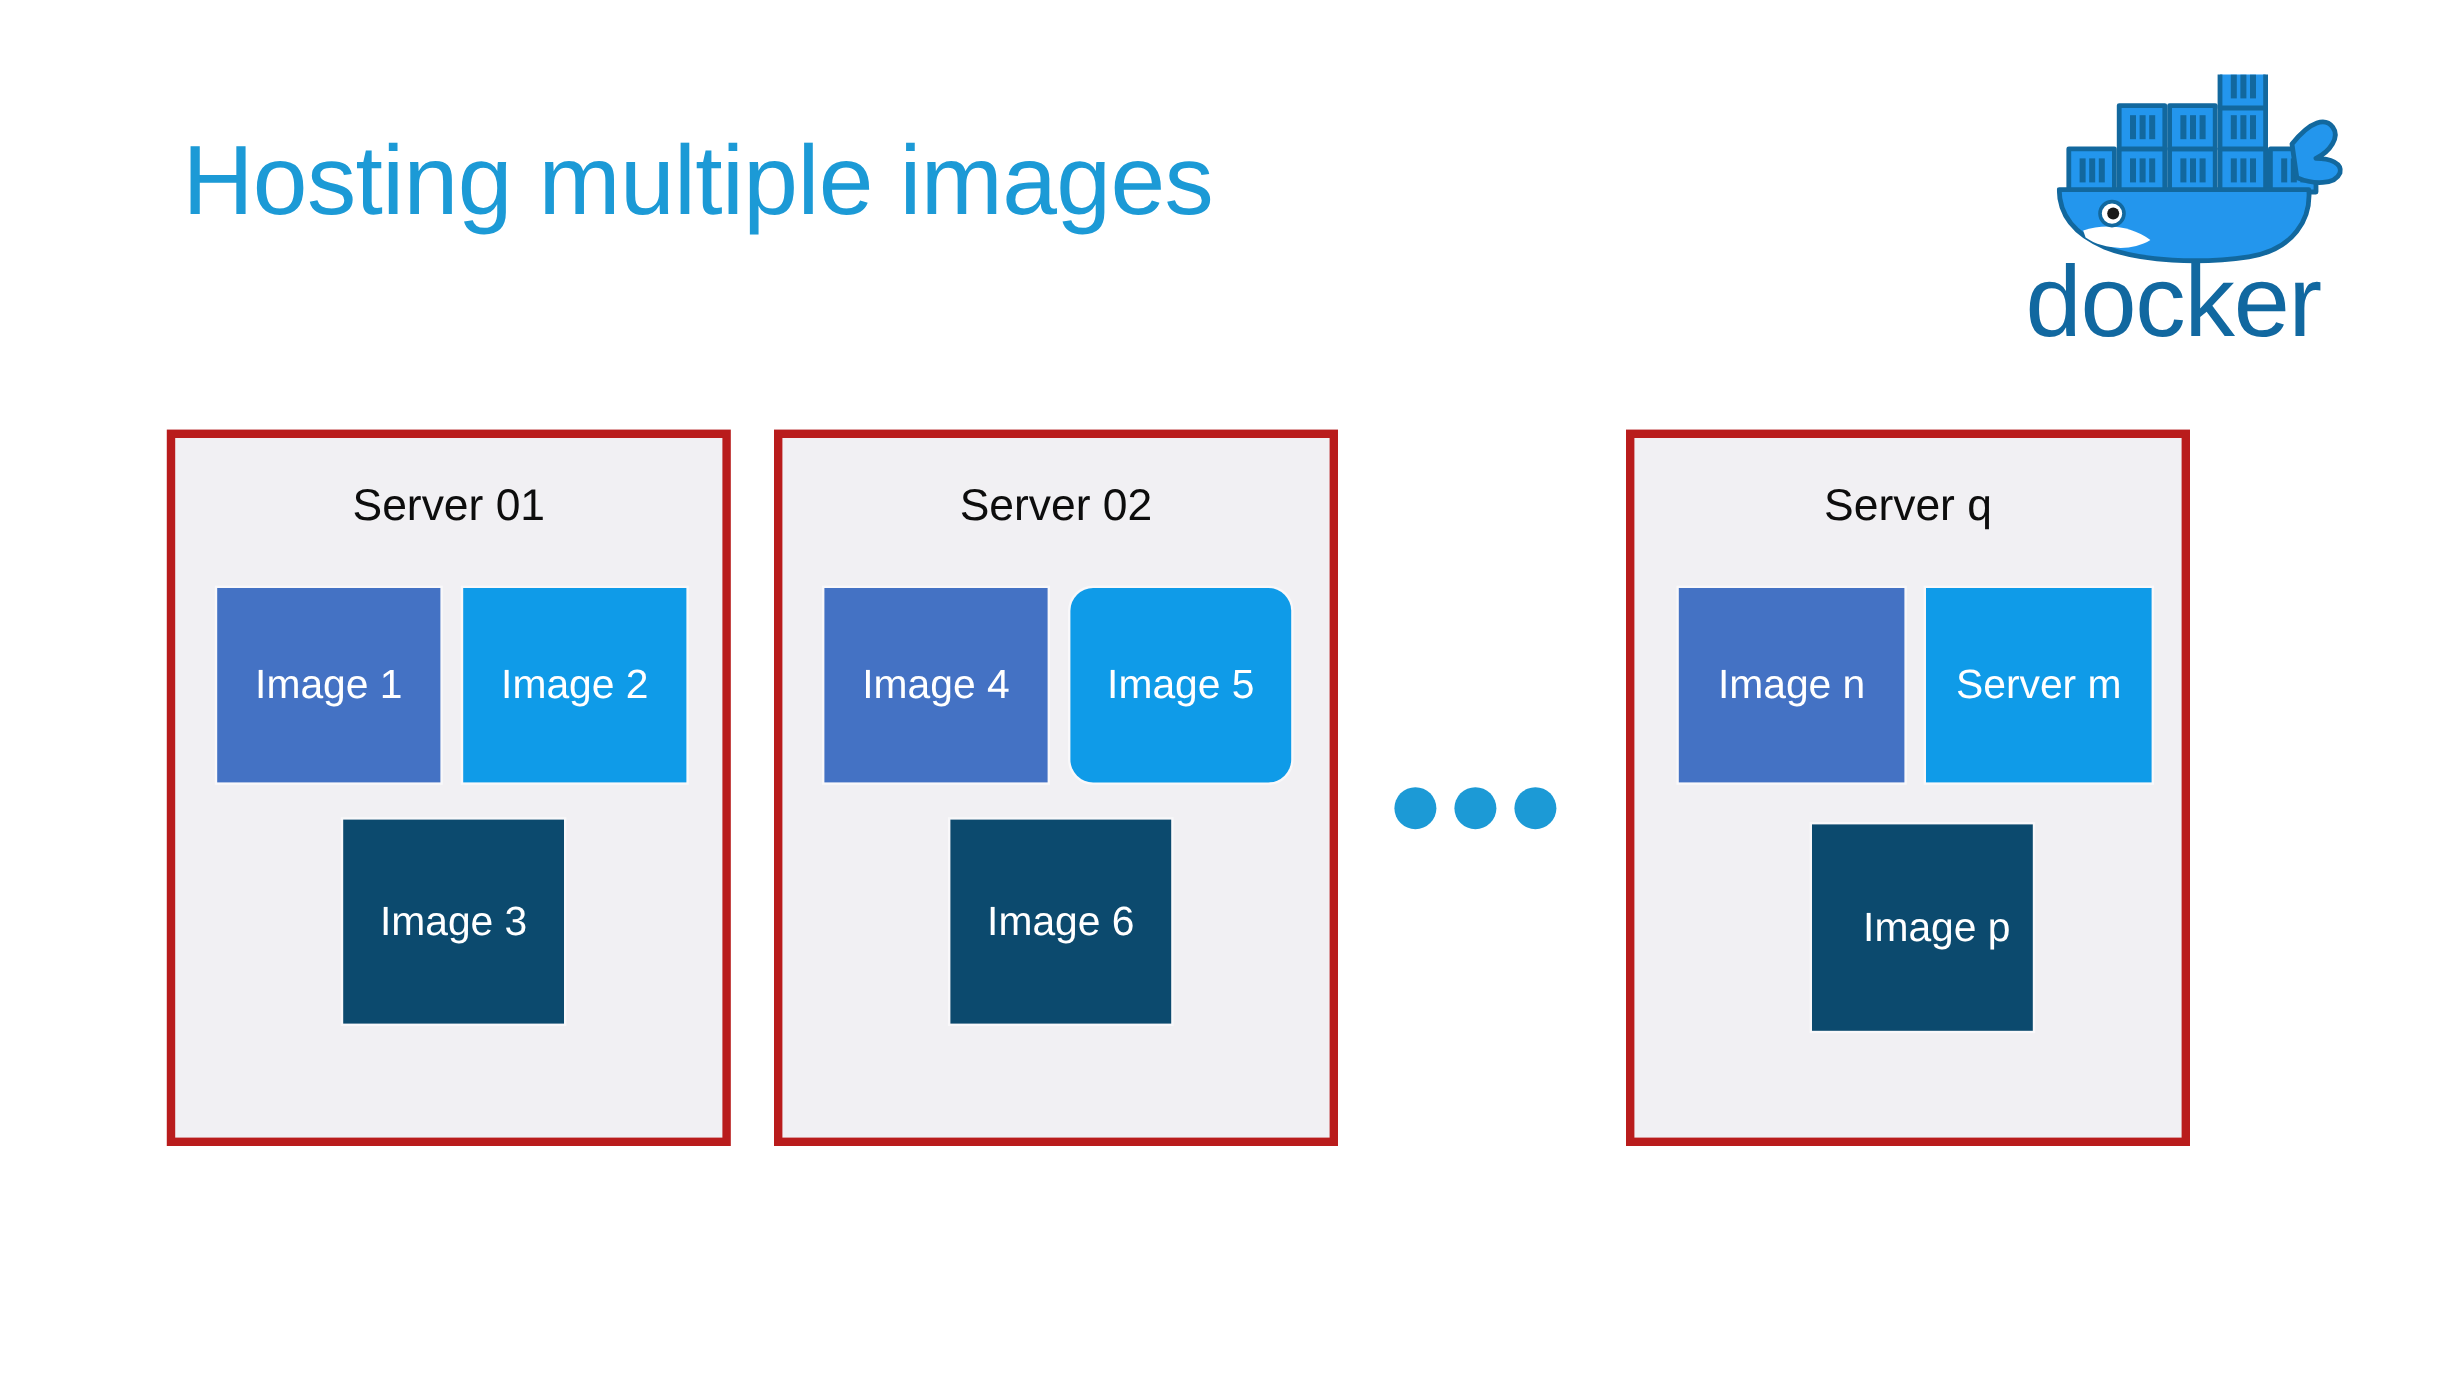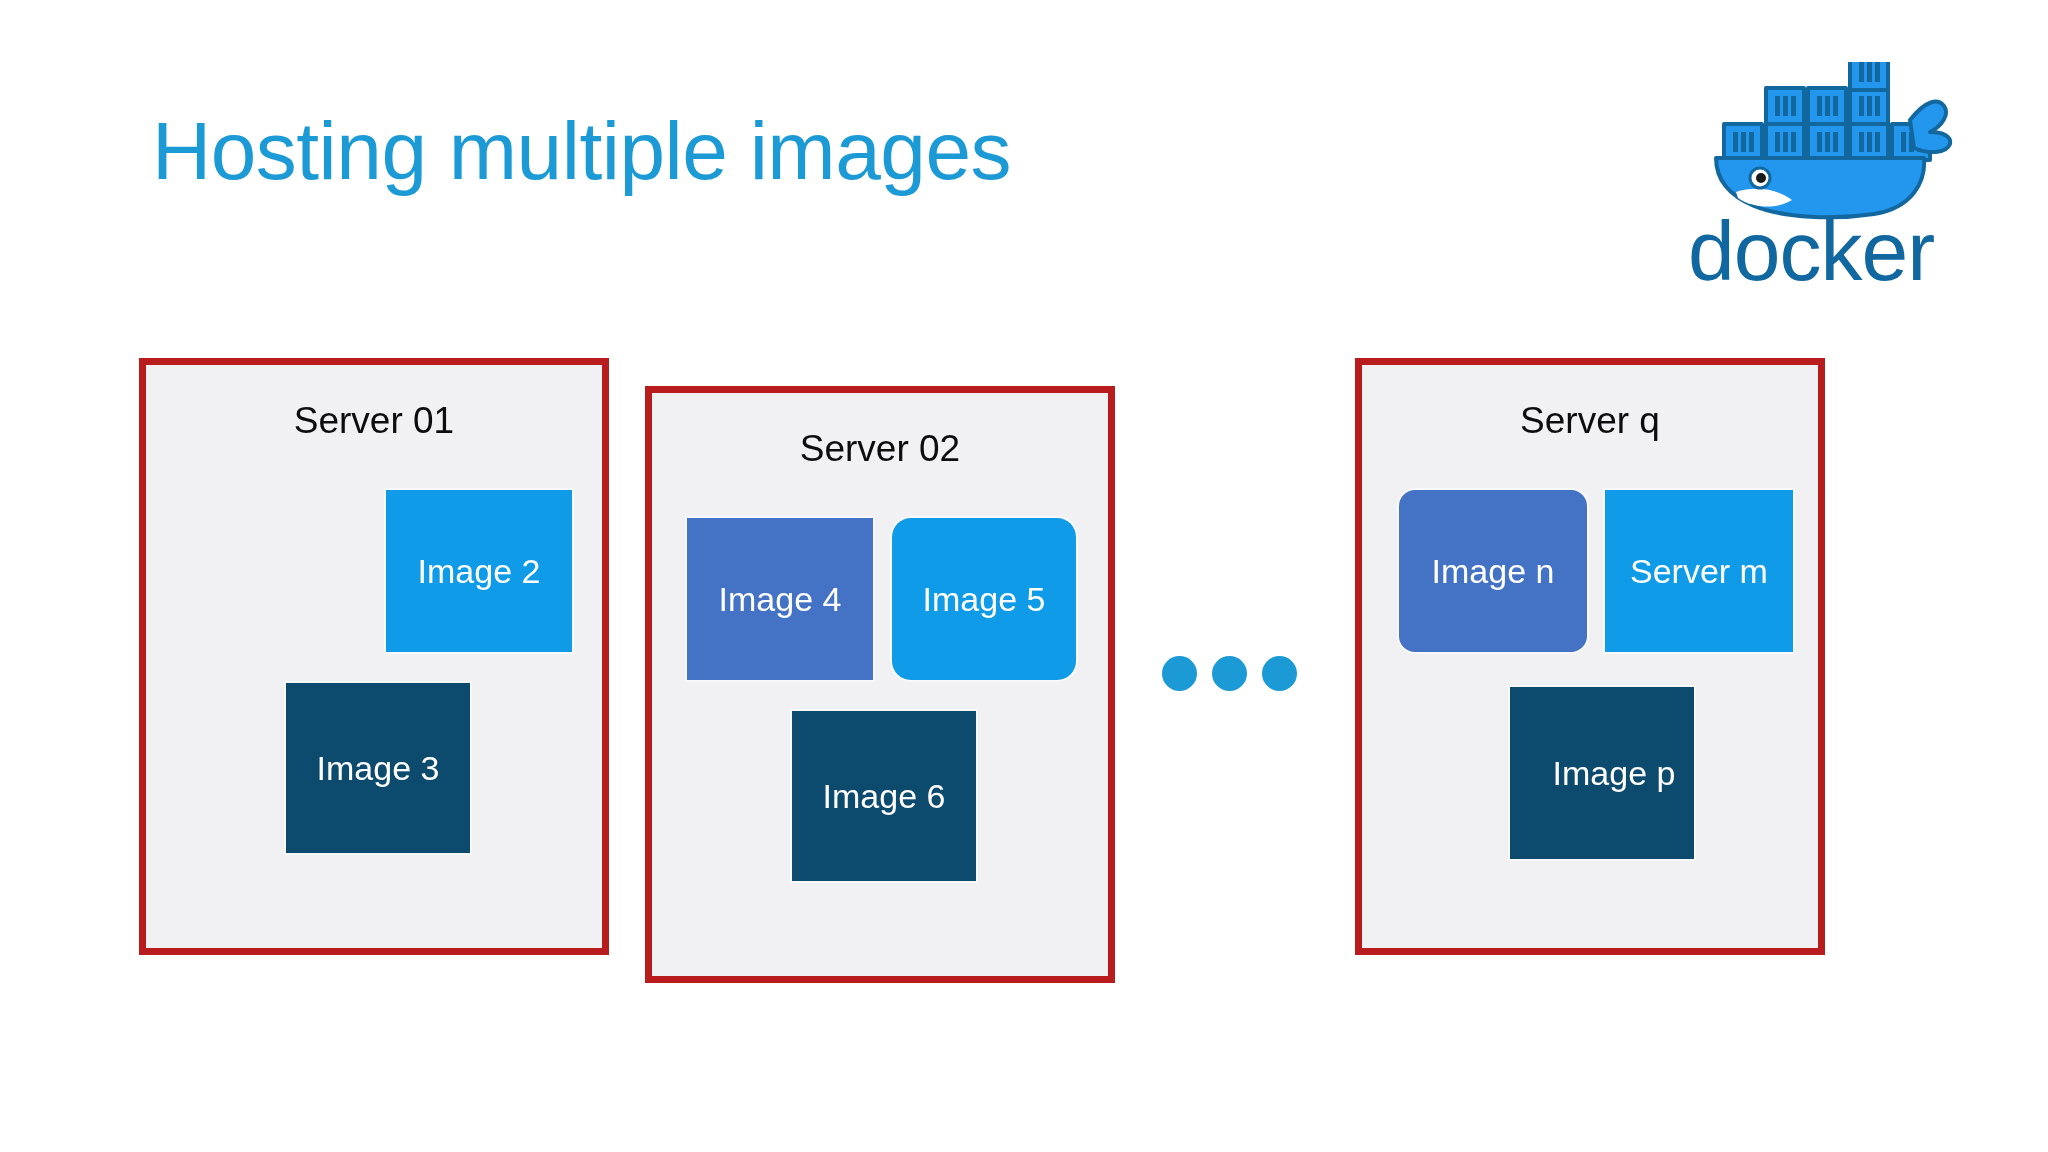--- a/index.html
+++ b/index.html
@@ -58,21 +58,21 @@
   
   .server-panel {
     position: absolute;
     top: 358px;
     width: 470px;
     height: 597px;
     background: #F1F0F3;
     border: 7px solid #b91c1c;
   }
   #server-panel-0 { left: 139px; }
-  #server-panel-1 { left: 645px; margin-top: 28px; }
+  #server-panel-1 { left: 645px; }
   #server-panel-2 { left: 1355px; }
 
   .server-title {
     position: absolute;
     left: 0;
     right: 0;
     top: 35px;
     text-align: center;
     font-size: 37px;
     color: #0D0D0D;
@@ -112,21 +112,21 @@
     left: 140px;
     top: 318px;
     width: 184px;
     height: 170px;
     background: #0c4a6e;
   }
 
   
   #server-panel-1 .box-b { left: 240px; width: 184px; border-radius: 19px; }
   
-  #server-panel-2 .box-a { left: 37px; width: 188px; border-radius: 16px; }
+  #server-panel-2 .box-a { left: 37px; width: 188px; }
   #server-panel-2 .box-b { left: 243px; width: 188px; }
   #server-panel-2 .box-c { left: 148px; top: 322px; width: 184px; height: 172px; padding-left: 24px; }
 
   
   #ellipsis-dots {
     position: absolute;
     left: 1162px;
     top: 655px;
     width: 135px;
     height: 36px;
@@ -211,20 +211,21 @@
     <div id="docker-wordmark-wrap">
       <svg viewBox="0 0 290 90" width="290" height="90" xmlns="http://www.w3.org/2000/svg">
         <text x="2" y="68" font-family="'Liberation Sans', sans-serif" font-size="84" font-weight="500" fill="#1168A0" letter-spacing="-1">docker</text>
       </svg>
     </div>
 
   </div>
 
   <div class="server-panel" id="server-panel-0">
     <div class="server-title">Server 01</div>
+    <div class="image-box box-a">Image 1</div>
     <div class="image-box box-b">Image 2</div>
     <div class="image-box box-c">Image 3</div>
   </div>
 
   <div class="server-panel" id="server-panel-1">
     <div class="server-title">Server 02</div>
     <div class="image-box box-a">Image 4</div>
     <div class="image-box box-b">Image 5</div>
     <div class="image-box box-c">Image 6</div>
   </div>

